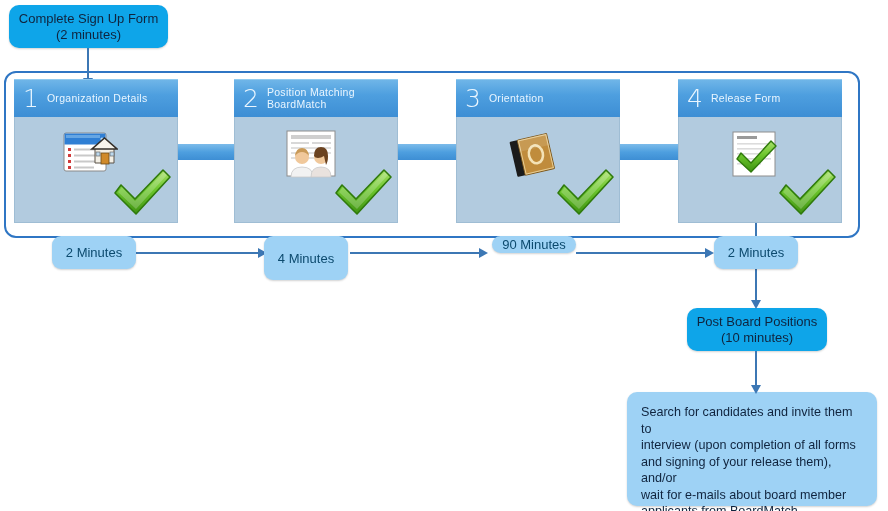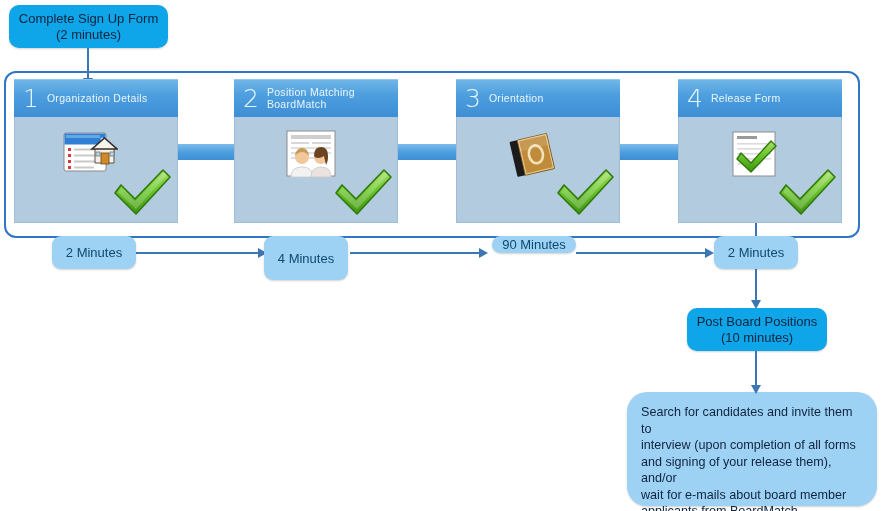--- a/index.html
+++ b/index.html
@@ -29,21 +29,21 @@
     align-items: center;
     justify-content: center;
     box-sizing: border-box;
     box-shadow: 0 1px 2px rgba(0,0,0,0.18);
   }
   .callout .line { display: block; white-space: nowrap; }
 
   .textbox {
     position: absolute;
     background: #9ed2f5;
-    border-radius: 20px;
+    border-radius: 10px;
     color: #10243e;
     font-size: 12.6px;
     line-height: 16.5px;
     text-align: left;
     padding: 12px 14px;
     box-sizing: border-box;
     box-shadow: 0 1px 2px rgba(0,0,0,0.18);
   }
   .textbox .line { display: block; }
 

